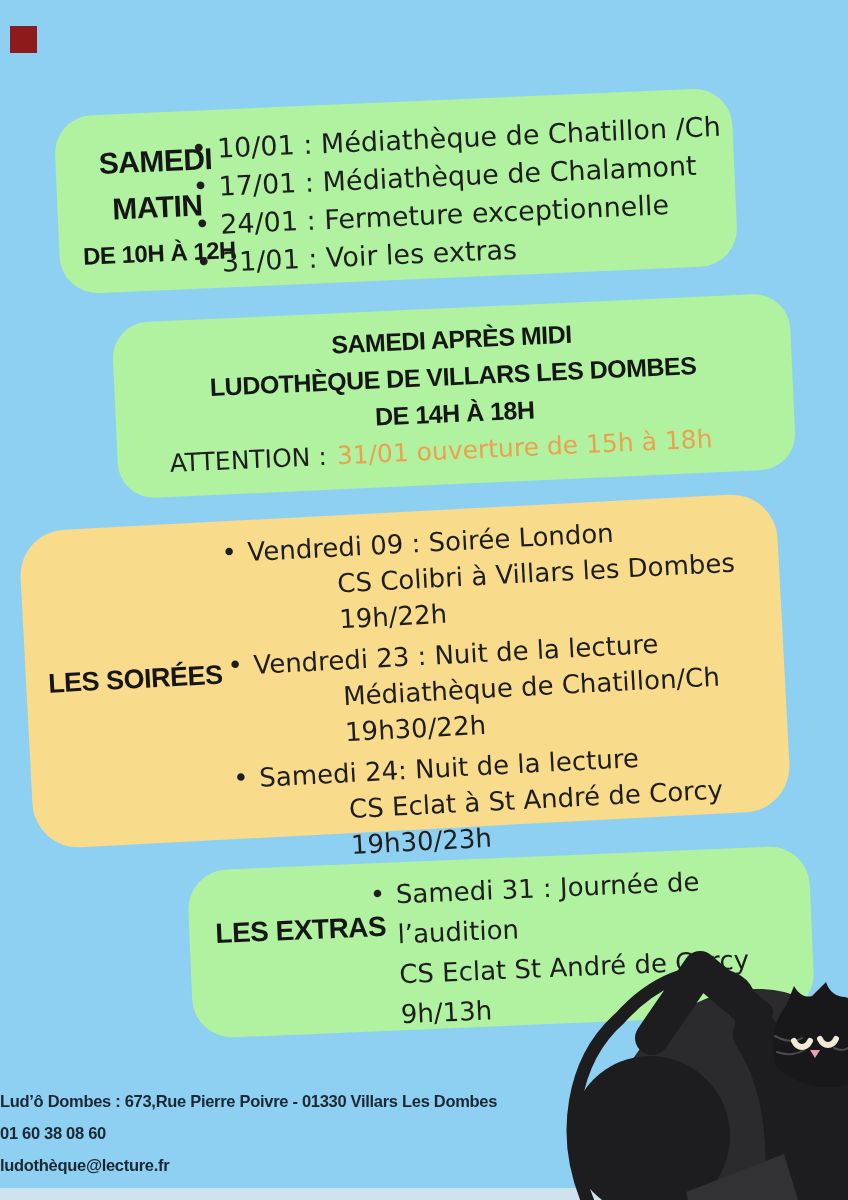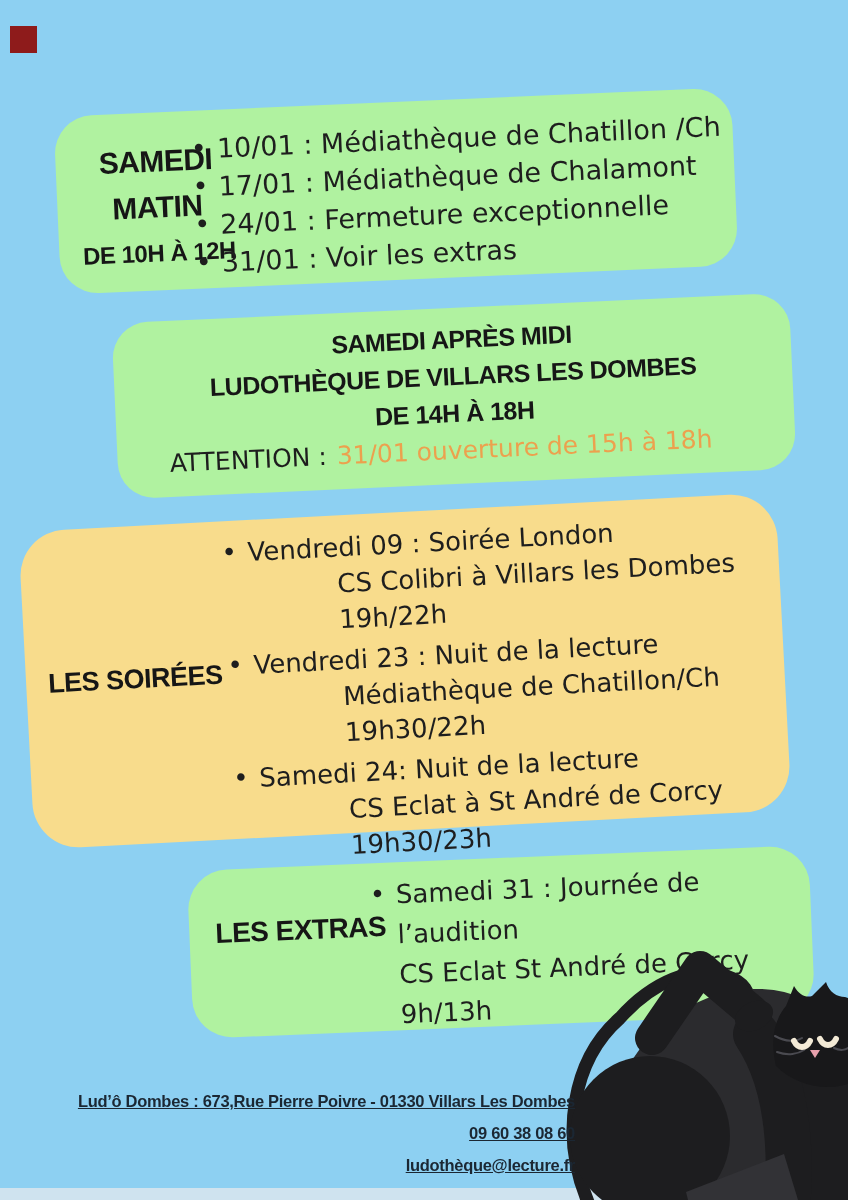--- a/index.html
+++ b/index.html
@@ -40,23 +40,23 @@
   .box3-bullets .item { margin-bottom:5px; }
   .cont { margin-left:114px; white-space:nowrap; }
 
   
   .box4-label { position:absolute; left:26px; top:48px; font-size:28px; white-space:nowrap; }
   .box4-bullets { position:absolute; left:182px; top:12px; font-size:26px; line-height:40px; }
   .cont2 { margin-left:26px; white-space:nowrap; }
 
   
   .footer {
-    position:absolute; left:0; top:1085px; width:575px; text-align:right;
+    position:absolute; left:0; top:1085px; width:575px; text-align:left;
     font-family:"Liberation Sans", sans-serif; font-weight:bold;
-    font-size:16.5px; line-height:32px; letter-spacing:-0.3px; color:#1b2733;text-decoration:underline;
+    font-size:16.5px; line-height:32px; letter-spacing:-0.3px; color:#1b2733;
   }
 
   .corner-mark { position:absolute; left:10px; top:26px; width:27px; height:27px; background:#8e1b1b; }
   .bottom-strip { position:absolute; left:0; top:1188px; width:848px; height:12px; background:#cfe3ef; }
   .cat { position:absolute; left:548px; top:940px; width:300px; height:260px; }
 </style>
 </head>
 <body>
 
 <div class="page">
@@ -145,17 +145,17 @@
     <path d="M 227 96 C 238 102 248 102 254 98 M 229 112 C 240 116 250 114 256 110 M 286 108 C 292 111 298 110 300 108" fill="none" stroke="#4a4a50" stroke-width="2" stroke-linecap="round"></path>
 
     <path d="M 246 101 C 250 109 258 109 262 101" fill="none" stroke="#f3ead6" stroke-width="6" stroke-linecap="round"></path>
     <path d="M 272 99 C 276 107 284 107 288 99" fill="none" stroke="#f3ead6" stroke-width="6" stroke-linecap="round"></path>
 
     <path d="M 262 110 L 272 110 L 267 118 Z" fill="#e8a1ad"></path>
   </svg>
 
   <div class="footer">
     <div>Lud’ô Dombes : 673,Rue Pierre Poivre - 01330 Villars Les Dombes</div>
-    <div>09 60 38 08 60</div>
+    <div>01 60 38 08 60</div>
     <div>ludothèque@lecture.fr</div>
   </div>
 
 </div>
 
 </body></html>

